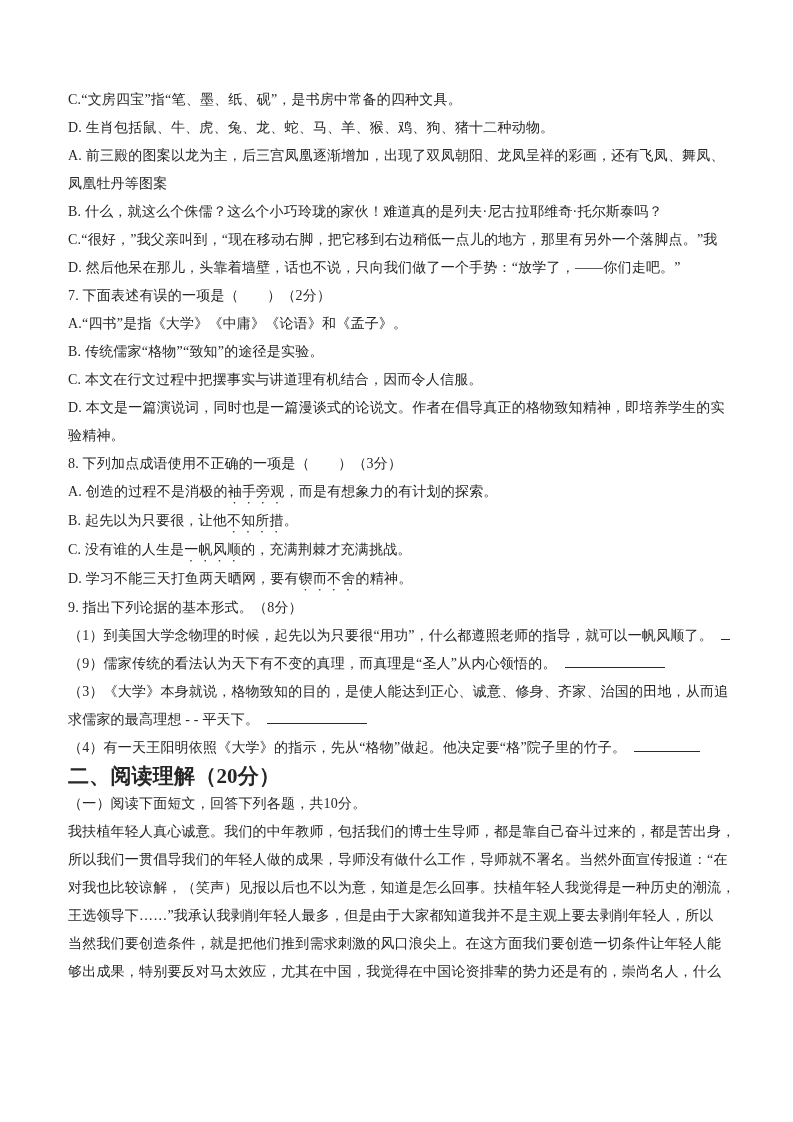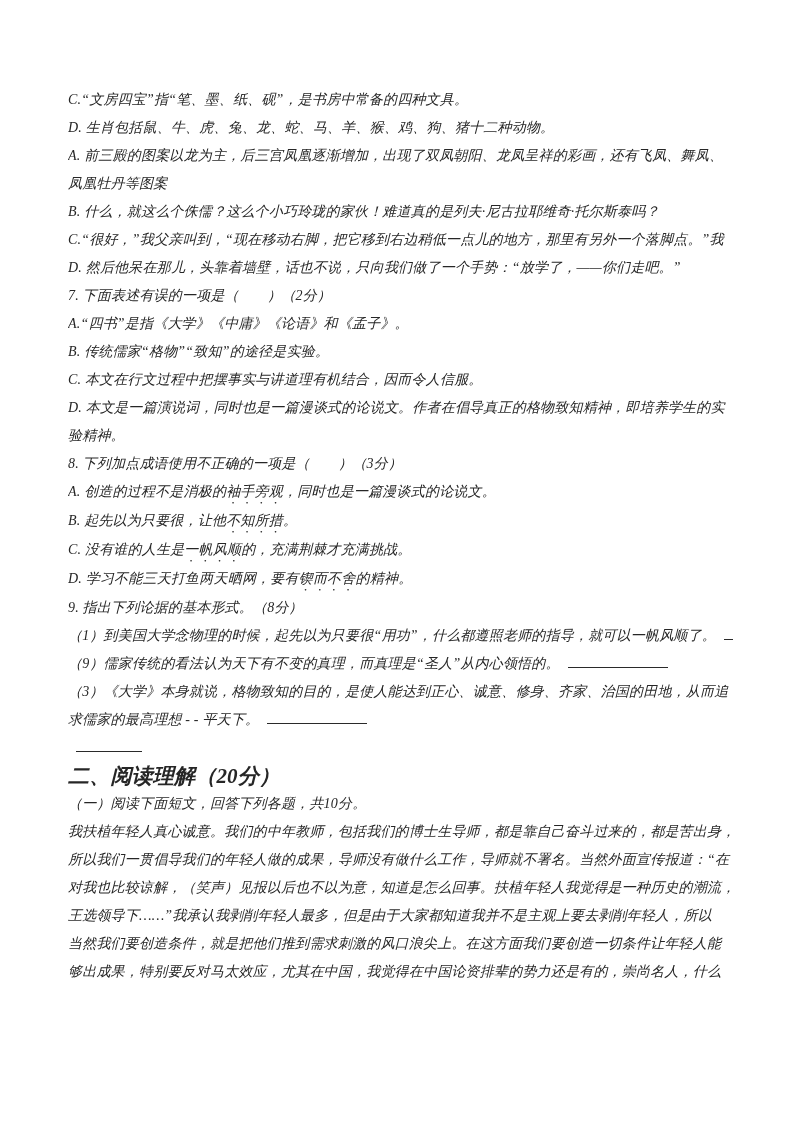--- a/index.html
+++ b/index.html
@@ -24,21 +24,20 @@
     color: #262626;
     overflow: hidden;
   }
   .line {
     margin: 0;
     padding: 0;
     font-size: 14px;
     line-height: 28px;
     white-space: nowrap;
     letter-spacing: 0.2px;
-    font-style: italic;
   }
   .line.heading {
     font-weight: bold;
     font-size: 21px;
   }
   .em {
     -webkit-text-emphasis: filled dot;
     -webkit-text-emphasis-position: under right;
     text-emphasis: filled dot;
     text-emphasis-position: under right;
@@ -66,30 +65,30 @@
       <p class="line"><span>B. 什么，就这么个侏儒？这么个小巧玲珑的家伙！难道真的是列夫·尼古拉耶维奇·托尔斯泰吗？</span></p>
       <p class="line"><span>C.“很好，”我父亲叫到，“现在移动右脚，把它移到右边稍低一点儿的地方，那里有另外一个落脚点。”我</span></p>
       <p class="line"><span>D. 然后他呆在那儿，头靠着墙壁，话也不说，只向我们做了一个手势：“放学了，——你们走吧。”</span></p>
       <p class="line"><span>7. 下面表述有误的一项是（　　）（2分）</span></p>
       <p class="line"><span>A.“四书”是指《大学》《中庸》《论语》和《孟子》。</span></p>
       <p class="line"><span>B. 传统儒家“格物”“致知”的途径是实验。</span></p>
       <p class="line"><span>C. 本文在行文过程中把摆事实与讲道理有机结合，因而令人信服。</span></p>
       <p class="line"><span>D. 本文是一篇演说词，同时也是一篇漫谈式的论说文。作者在倡导真正的格物致知精神，即培养学生的实</span></p>
       <p class="line"><span>验精神。</span></p>
       <p class="line"><span>8. 下列加点成语使用不正确的一项是（　　）（3分）</span></p>
-      <p class="line"><span>A. 创造的过程不是消极的</span><span class="em">袖手旁观</span><span>，同时也是一篇漫谈式的论说文。</span></p>
+      <p class="line"><span>A. 创造的过程不是消极的</span><span class="em">袖手旁观</span><span>，而是有想象力的有计划的探索。</span></p>
       <p class="line"><span>B. 起先以为只要很，让他</span><span class="em">不知所措</span><span>。</span></p>
       <p class="line"><span>C. 没有谁的人生是</span><span class="em">一帆风顺</span><span>的，充满荆棘才充满挑战。</span></p>
       <p class="line"><span>D. 学习不能三天打鱼两天晒网，要有</span><span class="em">锲而不舍</span><span>的精神。</span></p>
       <p class="line"><span>9. 指出下列论据的基本形式。（8分）</span></p>
       <p class="line"><span>（1）到美国大学念物理的时候，起先以为只要很“用功”，什么都遵照老师的指导，就可以一帆风顺了。</span><span class="blank blank-xs"></span></p>
       <p class="line"><span>（9）儒家传统的看法认为天下有不变的真理，而真理是“圣人”从内心领悟的。</span><span class="blank blank-lg"></span></p>
       <p class="line"><span>（3）《大学》本身就说，格物致知的目的，是使人能达到正心、诚意、修身、齐家、治国的田地，从而追</span></p>
       <p class="line"><span>求儒家的最高理想 - - 平天下。</span><span class="blank blank-lg"></span></p>
-      <p class="line"><span class="blank blank-md"></span></p>
+      <p class="line"><span>（4）有一天王阳明依照《大学》的指示，先从“格物”做起。他决定要“格”院子里的竹子。</span><span class="blank blank-md"></span></p>
       <p class="line heading"><span>二、阅读理解（20分）</span></p>
       <p class="line"><span>（一）阅读下面短文，回答下列各题，共10分。</span></p>
       <p class="line"><span>我扶植年轻人真心诚意。我们的中年教师，包括我们的博士生导师，都是靠自己奋斗过来的，都是苦出身，</span></p>
       <p class="line"><span>所以我们一贯倡导我们的年轻人做的成果，导师没有做什么工作，导师就不署名。当然外面宣传报道：“在</span></p>
       <p class="line"><span>对我也比较谅解，（笑声）见报以后也不以为意，知道是怎么回事。扶植年轻人我觉得是一种历史的潮流，</span></p>
       <p class="line"><span>王选领导下……”我承认我剥削年轻人最多，但是由于大家都知道我并不是主观上要去剥削年轻人，所以</span></p>
       <p class="line"><span>当然我们要创造条件，就是把他们推到需求刺激的风口浪尖上。在这方面我们要创造一切条件让年轻人能</span></p>
       <p class="line"><span>够出成果，特别要反对马太效应，尤其在中国，我觉得在中国论资排辈的势力还是有的，崇尚名人，什么</span></p>
     </div>
 </div>

